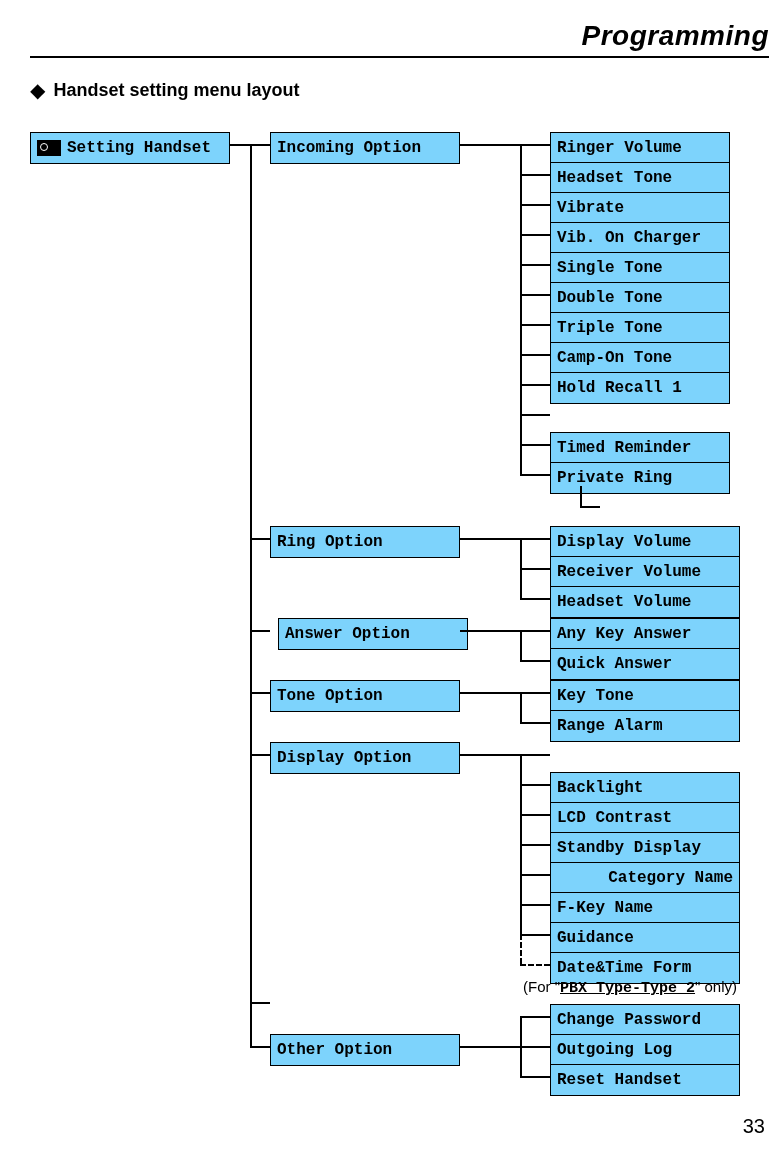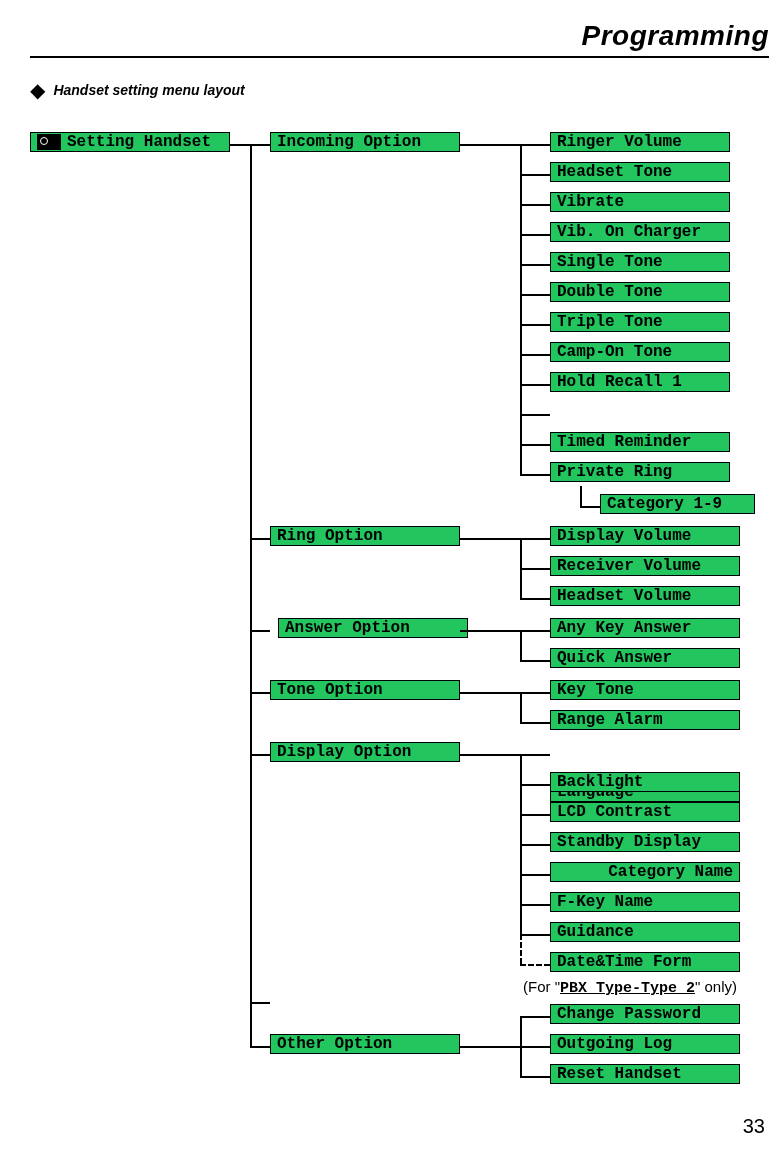--- a/index.html
+++ b/index.html
@@ -31,40 +31,39 @@
   .section-row {
     display: flex;
     align-items: center;
     margin-top: 20px;
     gap: 8px;
   }
   .diamond {
     font-size: 20px;
   }
   .section-title {
-    font-style: italic;
     font-weight: bold;
-    font-size: 14px;
+    font-size: 18px;
   }
   .diagram {
     position: relative;
     margin-top: 30px;
     width: 740px;
     height: 960px;
   }
   .node {
     position: absolute;
     border: 1.5px solid #000;
     font-family: "Courier New", Courier, monospace;
     font-weight: bold;
     font-size: 16px;
     line-height: 24px;
-    height: 20px;
+    height: 32px;
     padding: 4px 6px;
-    background: #22c55e;
+    background: #7dd3fc;
     white-space: nowrap;
     display: flex;
     align-items: center;
     box-sizing: border-box;
   }
   .node.lvl2 { font-size: 16px; }
   .node.lvl3 { font-size: 16px; }
   .root-icon {
     width: 22px;
     height: 14px;
@@ -192,23 +191,20 @@
       <div class="node lvl3" style="left:520px; top:300px;width:180px;">
         <span>Timed Reminder</span>
       </div>
     <div class="hline" style="left:490px; top:342px; width:30px;"></div>
       <div class="node lvl3" style="left:520px; top:330px;width:180px;">
         <span>Private Ring</span>
       </div>
 
     <div class="vline" style="left:550px; top:354px; height:20px;"></div>
     <div class="hline" style="left:550px; top:374px; width:20px;"></div>
-    <div class="node lvl3" style="left:570px; top:362px; width:155px;">
-        <span>Category 1-9</span>
-      </div>
 
     <div class="hline" style="left:220px; top:406px; width:20px;"></div>
     <div class="node lvl2" style="left:240px; top:394px; width:190px;">
         <span>Ring Option</span>
       </div>
     <div class="hline" style="left:430px; top:406px; width:60px;"></div>
     <div class="vline" style="left:490px; top:406px; height:60px;"></div>
     <div class="hline" style="left:490px; top:406px; width:30px;"></div>
       <div class="node lvl3" style="left:520px; top:394px; width:190px;">
         <span>Display Volume</span>

